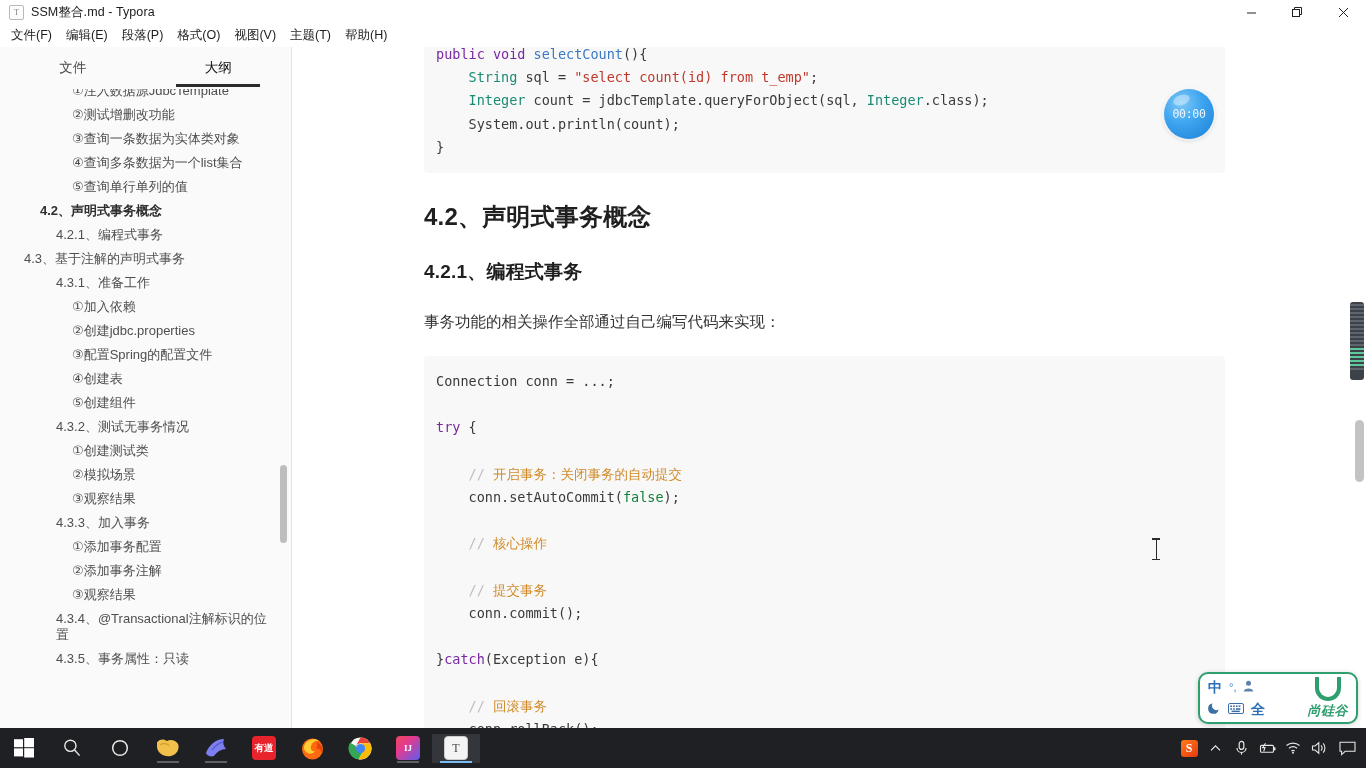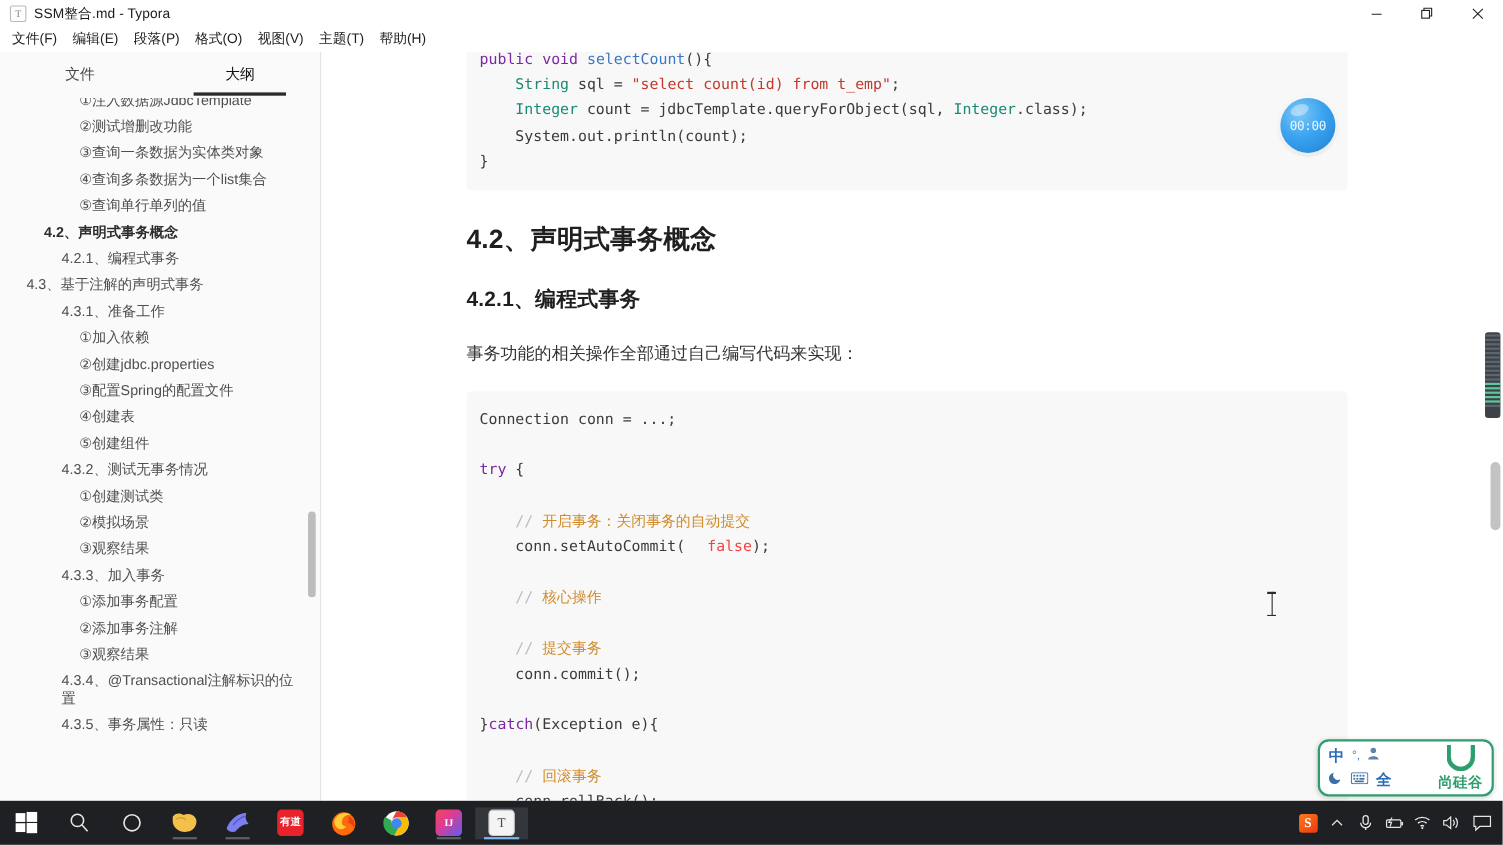--- a/index.html
+++ b/index.html
@@ -120,21 +120,21 @@
   }
   p.doc-p {
     font-size: 15.5px; color: #333; margin: 24px 0 0 0; line-height: 26px;
   }
   .spacer-20 { height: 21px; }
 
   
   .kw  { color: #7928a1; }
   .typ { color: #1a8a74; }
   .str { color: #c0392b; }
-  .num { color: #ef4444; margin-left: 20px; }
+  .num { color: #15803d; }
   .fn  { color: #3b78c3; }
   .cmt { color: #bdbdbd; }
   .cmt-cn { color: #d08b2a; }
   .pln { color: #3a3a3a; }
 
   
   #text-caret {
     position: absolute; left: 859px; top: 491px;
     width: 8px; height: 22px; pointer-events: none;
   }
@@ -212,21 +212,21 @@
     position: absolute; right: 8px; bottom: 44px; width: 160px; height: 52px;
     background: #ffffff; border: 2px solid #2f9e6e; border-radius: 10px;
     display: flex; align-items: center; padding: 0 8px;
     box-shadow: 0 1px 5px rgba(0,0,0,.18);
   }
   #ime-left { display: flex; flex-direction: column; gap: 1px; }
   .ime-row { display: flex; align-items: center; gap: 7px; height: 21px; }
   .ime-g { color: #2a6fb5; font-size: 14px; font-weight: bold; line-height: 20px; }
   .ime-sm { color: #4a7fba; font-size: 11px; }
   #ime-right {
-    margin-left: auto; display: flex; flex-direction: column; align-items: center;
+    margin-left: auto; display: flex; flex-direction: column; align-items: center; font-style: italic;
   }
   #ime-logo {
     width: 26px; height: 24px; border: 4px solid #2f9e6e;
     border-top: none; border-radius: 0 0 13px 13px; margin-bottom: 1px;
   }
   #ime-brand { color: #2f9e6e; font-size: 13px; font-weight: bold; letter-spacing: .5px; }
 </style>
 </head>
 <body>
 

